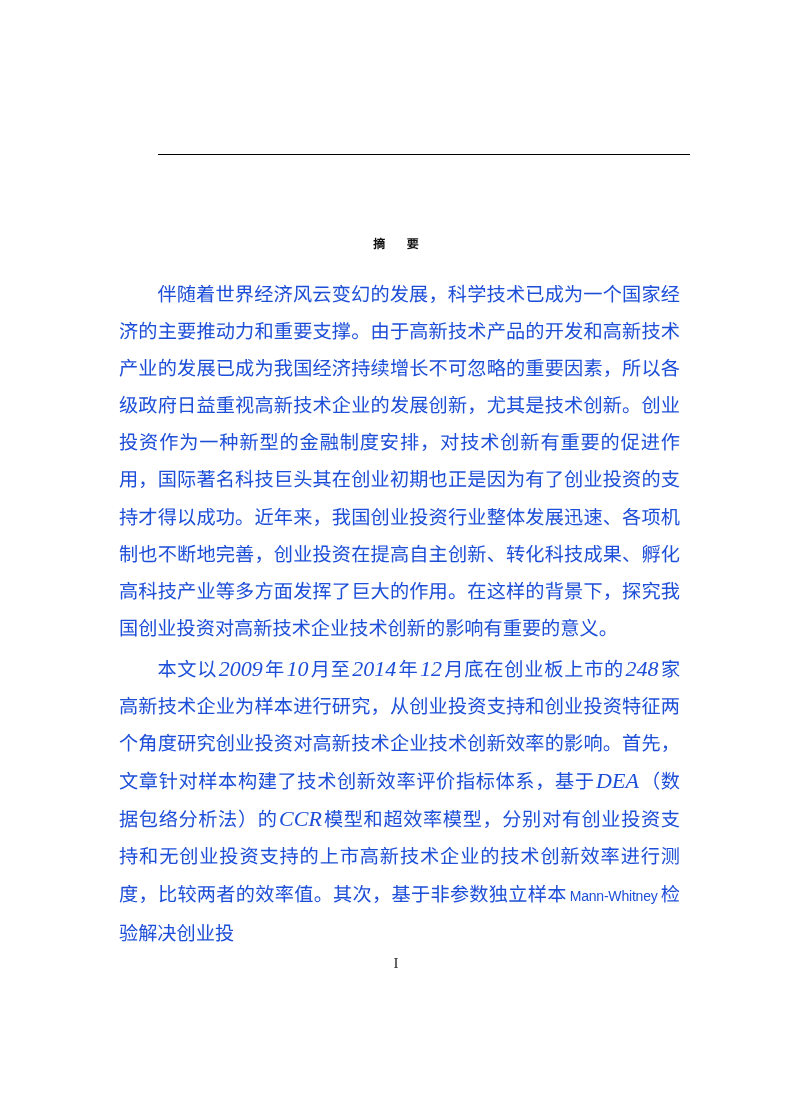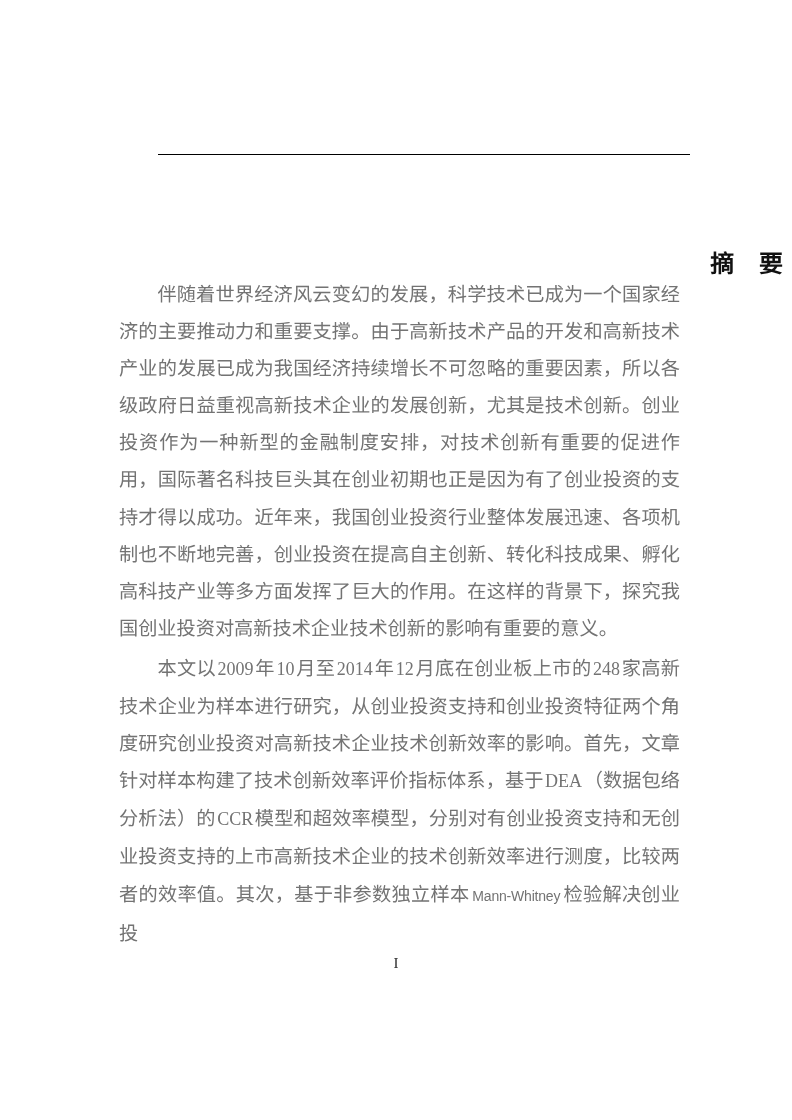--- a/index.html
+++ b/index.html
@@ -51,23 +51,23 @@
     color: #111111;
     white-space: nowrap;
   }
 
   
   .section-heading {
     position: absolute;
     left: 0;
     top: 224px;
     width: 792px;
-    text-align: right;
+    text-align: center;
     font-family: "Liberation Sans", "DejaVu Sans", sans-serif;
-    font-size: 24px;
+    font-size: 12px;
     font-weight: 700;
     letter-spacing: 9px;
     text-indent: 9px;
     color: #111111;
   }
 
   
   .abstract-body {
     position: absolute;
     left: 119px;
@@ -75,32 +75,33 @@
     width: 562px;
   }
 
   .para {
     margin: 0 1px 0 0;
     font-size: 19.2px;
     line-height: 37.1px;
     text-align: justify;
     text-justify: inter-ideograph;
     text-indent: 2em;
-    color: #737373;
+    color: #1d4ed8;
     font-family: "DejaVu Serif", "Liberation Serif", serif;
   }
   .para + .para {
     margin-top: 3px;
   }
 
   
   .lat {
     font-family: "Liberation Serif", "DejaVu Serif", serif;
-    font-size: 18px;
+    font-size: 22px;
     padding: 0 1.5px;
+    font-style: italic;
   }
   .mono {
     font-family: Liberation Sans, sans-serif;
     font-size: 14px;
     letter-spacing: -0.2px;
     padding: 0 3px;
   }
 
   
   .folio {

